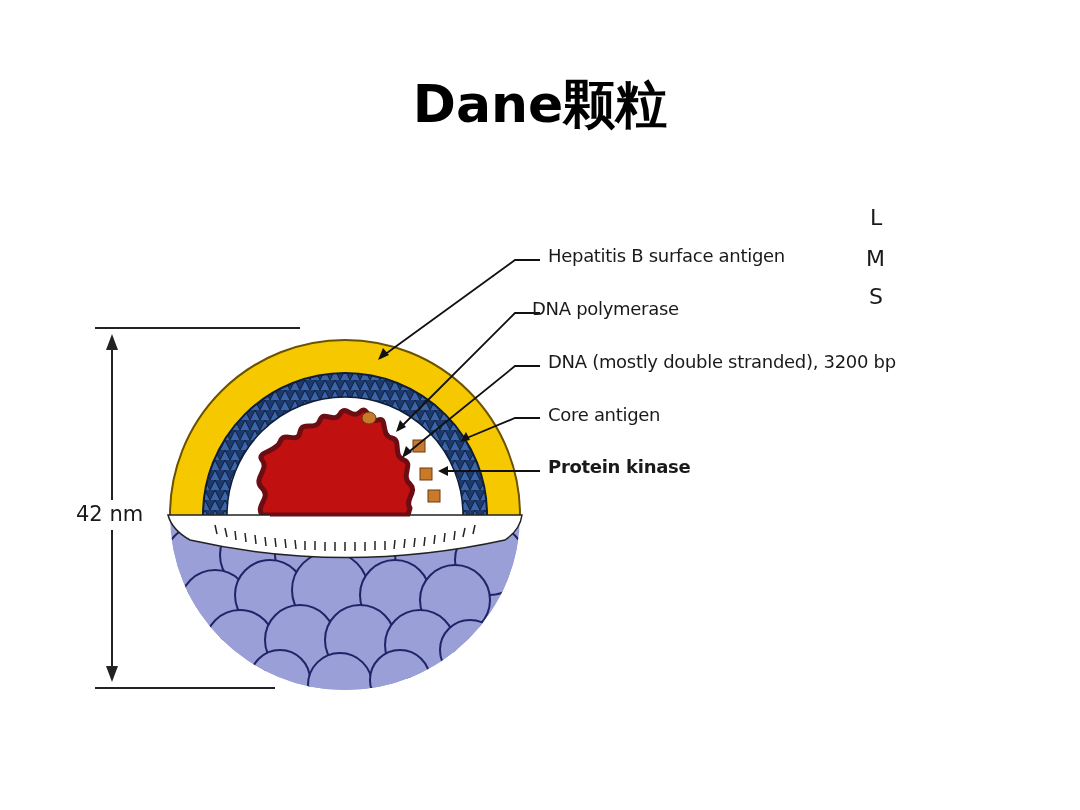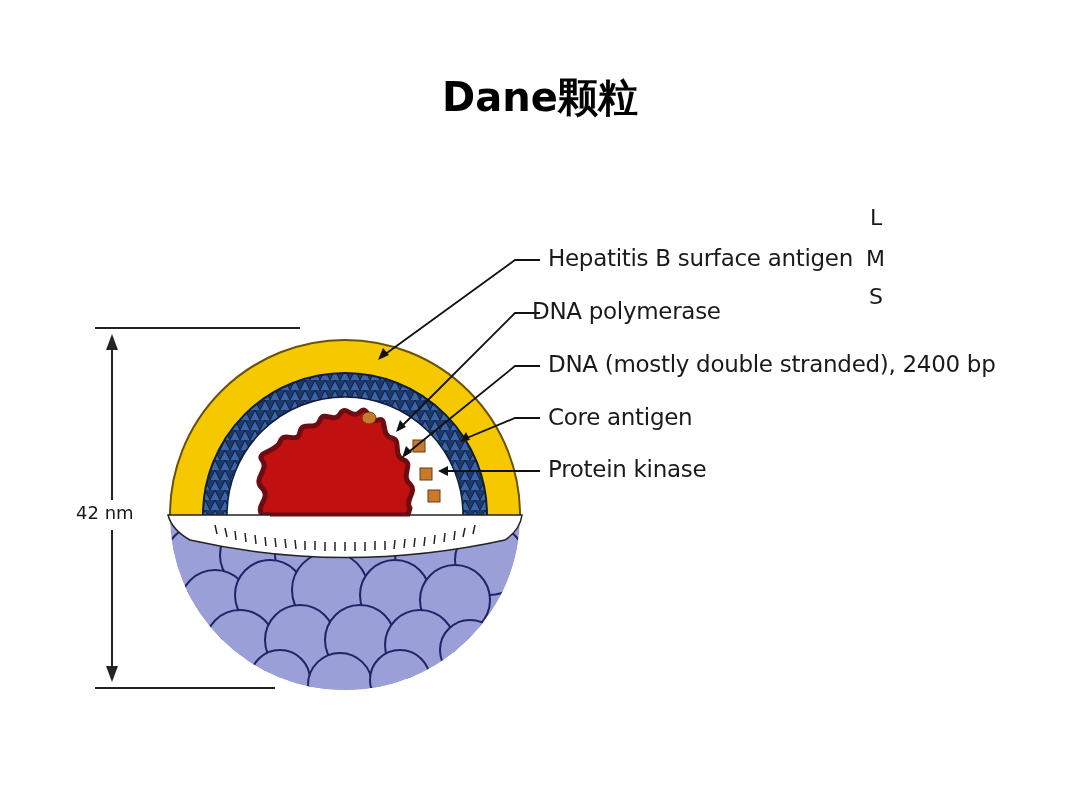--- a/index.html
+++ b/index.html
@@ -1,21 +1,21 @@
 <!DOCTYPE html>
 <html><head>
 <meta charset="utf-8">
 <style>
   html, body { margin: 0; padding: 0; background: #ffffff; }
   body { width: 1080px; height: 810px; position: relative; overflow: hidden; font-family: "DejaVu Sans", "Liberation Sans", sans-serif; }
-  .title { position: absolute; left: 0; width: 1080px; top: 70px; text-align: center; font-size: 40px; font-weight: bold; color: #000; letter-spacing: 0px; }
+  .title { position: absolute; left: 0; width: 1080px; top: 70px; text-align: center; font-size: 52px; font-weight: bold; color: #000; letter-spacing: 0px; }
   .diagram { position: absolute; left: 0; top: 0; }
-  .label { position: absolute; font-size: 23px; color: #1a1a1a; white-space: nowrap; font-family: "DejaVu Sans", "Liberation Sans", sans-serif; letter-spacing: -0.3px; }
+  .label { position: absolute; font-size: 18px; color: #1a1a1a; white-space: nowrap; font-family: "DejaVu Sans", "Liberation Sans", sans-serif; letter-spacing: -0.3px; }
   .lms { position: absolute; font-size: 22px; color: #1a1a1a; font-family: "DejaVu Sans", "Liberation Sans", sans-serif; }
-  .dim-label { position: absolute; font-size: 18px; color: #1a1a1a; background: #fff; padding: 0 2px; }
+  .dim-label { position: absolute; font-size: 21px; color: #1a1a1a; background: #fff; padding: 0 2px; }
 </style>
 </head>
 <body>
 
 <div class="title">Dane颗粒</div>
 
 <svg class="diagram" width="1080" height="810" viewBox="0 0 1080 810">
   <defs>
     <clipPath id="topHalf">
         <rect x="0" y="0" width="1080" height="515"></rect>
@@ -126,19 +126,19 @@
     <path d="M402,458 L406,446 L412,452 Z"></path>
     <path d="M460,442 L466,432 L470,440 Z"></path>
     <path d="M438,471 L448,466 L448,476 Z"></path>
   </g>
 </svg>
 
 <div class="dim-label" style="left:74px; top:502px;">42 nm</div>
 
 <div class="label" style="left:548px; top:245px;">Hepatitis B surface antigen</div>
 <div class="label" style="left:532px; top:298px;">DNA polymerase</div>
-<div class="label" style="left:548px; top:351px;">DNA (mostly double stranded), 2400 bp</div>
+<div class="label" style="left:548px; top:351px;">DNA (mostly double stranded), 3200 bp</div>
 <div class="label" style="left:548px; top:404px;text-align:center;">Core antigen</div>
-<div class="label" style="left:548px; top:456px;">Protein kinase</div>
+<div class="label" style="left:548px; top:456px;font-weight:bold;">Protein kinase</div>
 
 <div class="lms" style="left:870px; top:205px;">L</div>
 <div class="lms" style="left:866px; top:246px;">M</div>
 <div class="lms" style="left:869px; top:284px;">S</div>
 
 </body></html>

